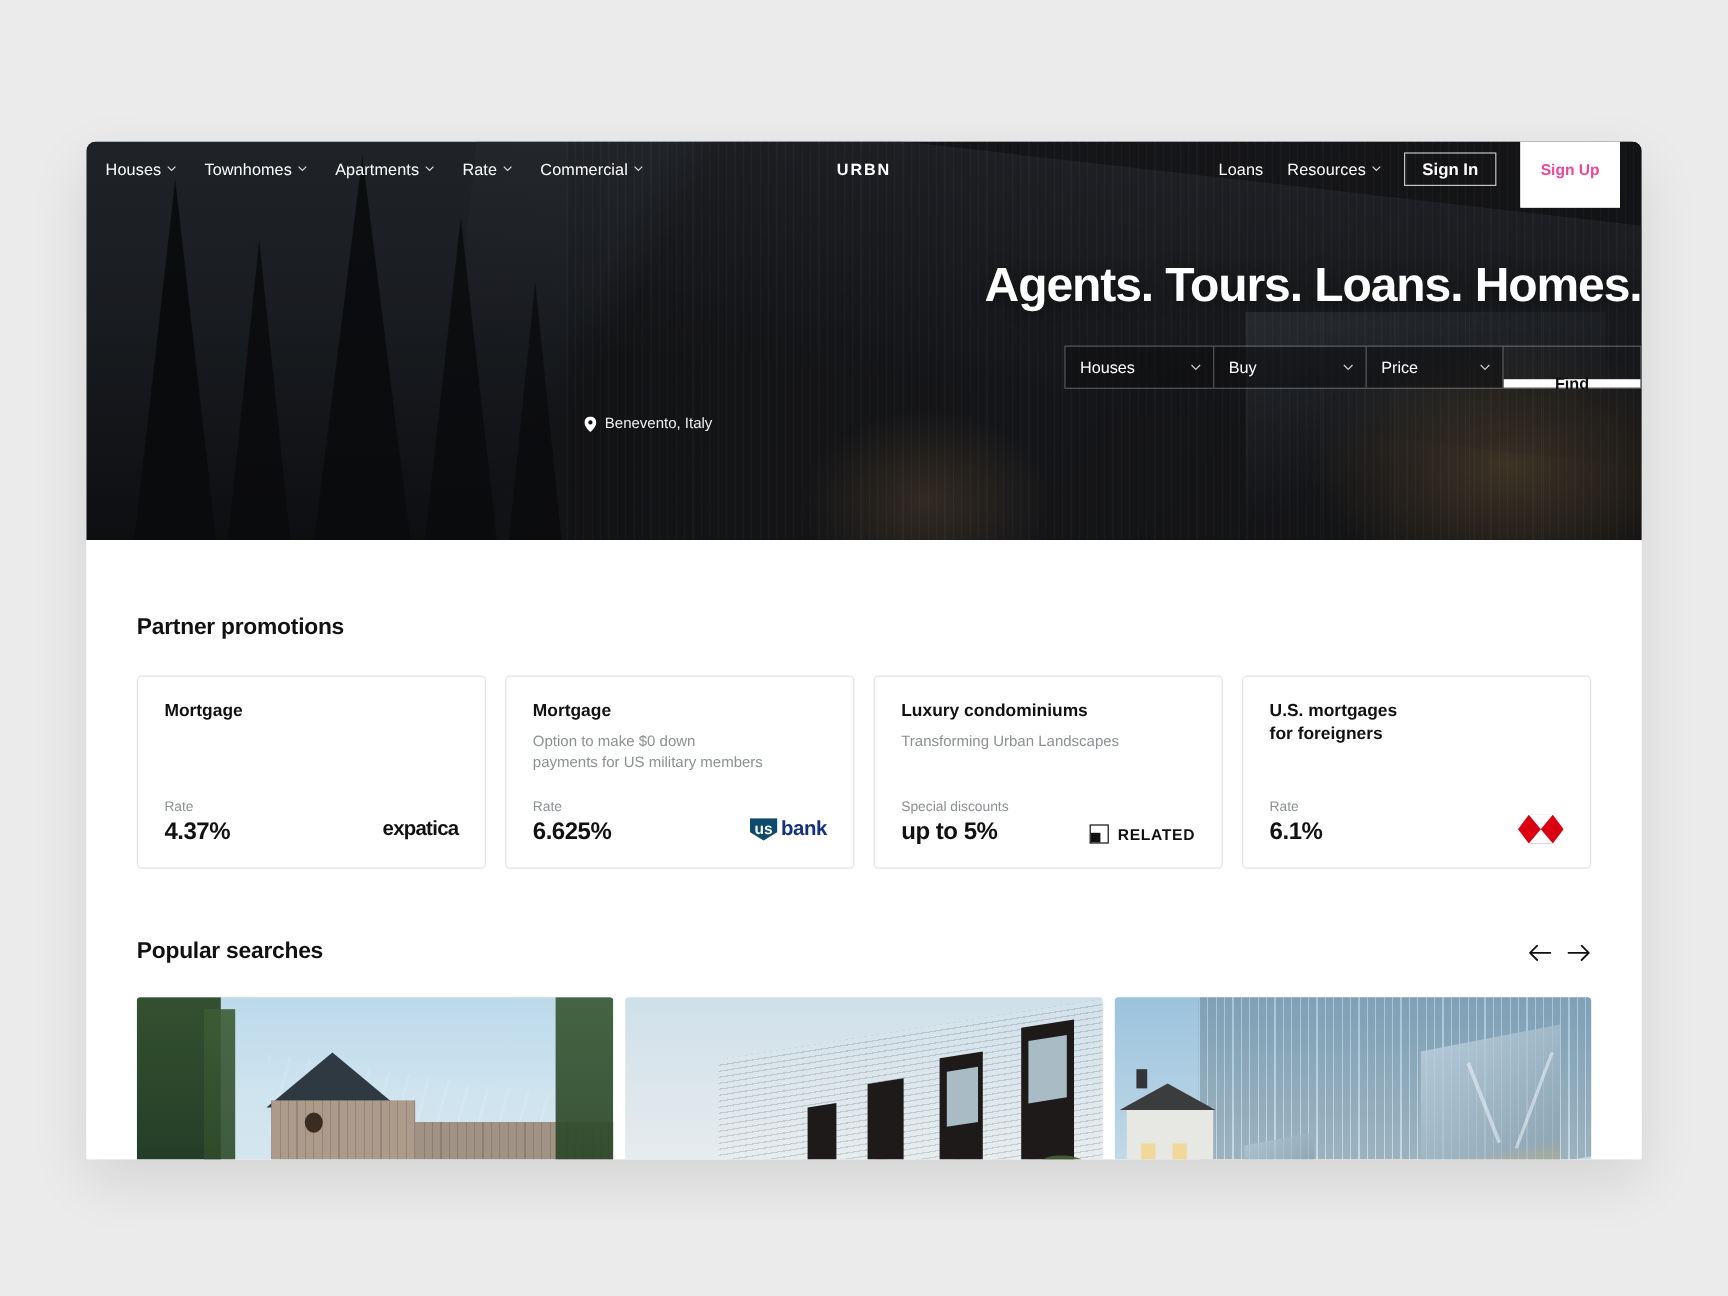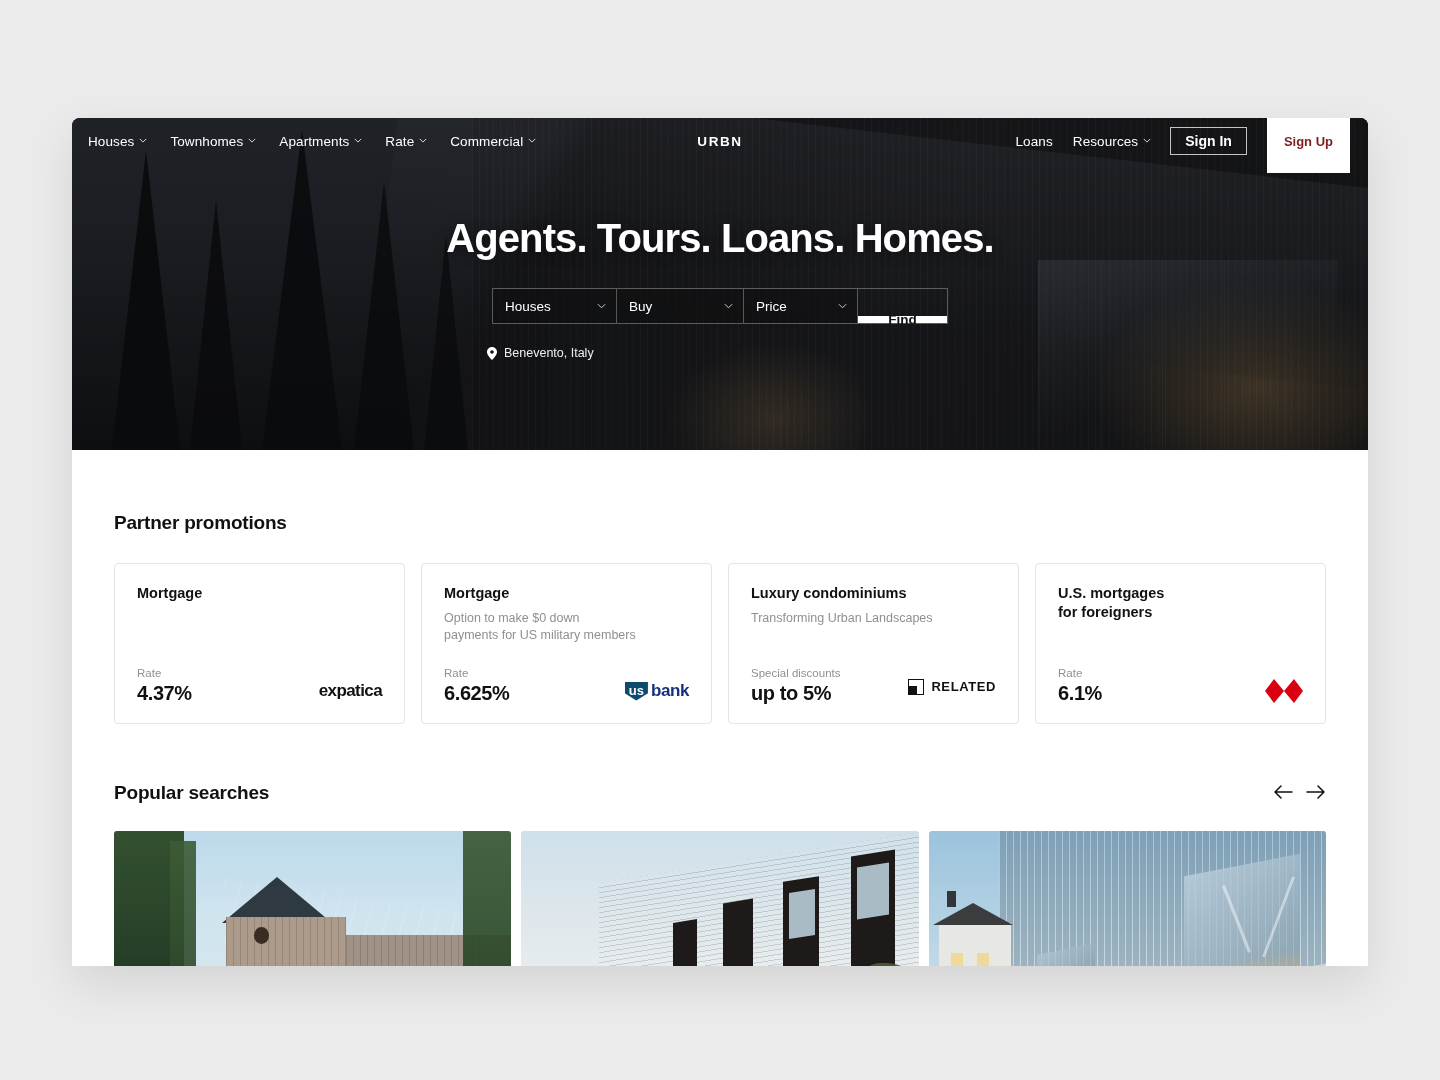--- a/index.html
+++ b/index.html
@@ -88,50 +88,50 @@
     position: absolute; left: 50%; transform: translateX(-50%);
     color: #fff; font-size: 13.5px; font-weight: 700; letter-spacing: 1.6px;
   }
   .nav-right { margin-left: auto; display: flex; align-items: center; gap: 20px; }
   .btn-outline {
     border: 1px solid rgba(255,255,255,0.75); color: #fff; background: transparent;
     font-size: 14px; font-weight: 700; padding: 6px 14px; cursor: pointer;
     font-family: inherit; line-height: 1;
   }
   .btn-solid {
-    border: 1px solid #fff; background: #fff; color: #7f1d1d;
+    border: 1px solid #fff; background: #fff; color: #ec4899;
     font-size: 13px; font-weight: 700; padding: 24px 16px; cursor: pointer;
     font-family: inherit; line-height: 1;
   }
 
   
   #hero-content {
     position: absolute; left: 0; right: 0; top: 98px; z-index: 5;
-    display: flex; flex-direction: column; align-items: center;
+    display: flex; flex-direction: column; align-items: flex-end;
   }
   #hero-title {
     color: #fff; font-size: 40px; font-weight: 700; letter-spacing: -0.9px; line-height: 1.1;
     text-shadow: 0 2px 14px rgba(0,0,0,.45);
   }
   #searchbar {
     margin-top: 28px; display: flex; height: 36px;
     border: 1px solid rgba(255,255,255,0.30);
   }
   .sb-field {
     position: relative; display: flex; align-items: center;
     background: rgba(14,15,17,0.55); color: #fff; font-size: 13.5px;
     padding: 0 12px; cursor: pointer; border-right: 1px solid rgba(255,255,255,0.30);
   }
   .sb-field .sb-label { flex: 1; }
   .sb-field .chev { margin-left: 22px; opacity: .8; }
   .sb-f1 { width: 124px; }
   .sb-f2 { width: 127px; }
   .sb-f3 { width: 114px; }
   #sb-find {
-    width: 89px; display: flex; align-items: center; justify-content: center;
+    width: 114px; display: flex; align-items: center; justify-content: center;
     background: #fff; color: #111; font-size: 13.5px; font-weight: 700; cursor: pointer; margin-top: 27px;
   }
   #hero-location {
     margin-top: 22px; align-self: center; position: relative;
     width: 466px; display: flex; align-items: center; gap: 7px;
     color: #efefef; font-size: 12.5px;
   }
   .pin { width: 10px; height: 13px; flex: 0 0 auto; }
 
   
@@ -156,29 +156,29 @@
   
   .logo-box { display: flex; align-items: center; height: 24px; margin-bottom: 2px; }
   .logo-expatica { font-size: 17px; font-weight: 700; color: #111; letter-spacing: -0.6px; }
   .logo-usbank { display: flex; align-items: center; }
   .usb-shield {
     background: #0c4a6e; color: #fff; font-size: 13px; font-weight: 700;
     padding: 2px 4px 4px 4px; line-height: 1;
     clip-path: polygon(0 0, 100% 0, 100% 62%, 50% 100%, 0 62%);
   }
   .usb-word { color: #14317f; font-size: 17px; font-weight: 700; letter-spacing: -0.4px; margin-left: 3px; }
-  .logo-related { display: flex; align-items: flex-start; gap: 7px; }
+  .logo-related { display: flex; align-items: flex-end; gap: 7px; }
   .rel-mark { width: 16px; height: 16px; border: 1.6px solid #111; position: relative; }
   .rel-mark::after { content:""; position: absolute; left: 0; bottom: 0; width: 55%; height: 55%; background: #111; }
   .rel-word { font-size: 13px; font-weight: 700; letter-spacing: .6px; color: #111; }
   .logo-hsbc { width: 38px; height: 24px; }
 
   
   #popular-section { padding-top: 58px; }
-  #popular-head { display: flex; align-items: flex-start; justify-content: space-between; gap: 22px; }
+  #popular-head { display: flex; align-items: flex-end; justify-content: space-between; gap: 22px; }
   #carousel-nav { display: flex; gap: 13px; }
   .arrow-btn { width: 20px; height: 20px; cursor: pointer; display: flex; align-items: center; justify-content: center; }
   #popular-grid { display: flex; gap: 10px; margin-top: 27px; }
   .prop-card { flex: 1; height: 180px; border-radius: 3px; overflow: hidden; position: relative; }
 
   
   .ph1 {
     background:
       linear-gradient(180deg, #bcd9ea 0%, #cfe4ef 45%, #d8e7ee 100%);
   }

